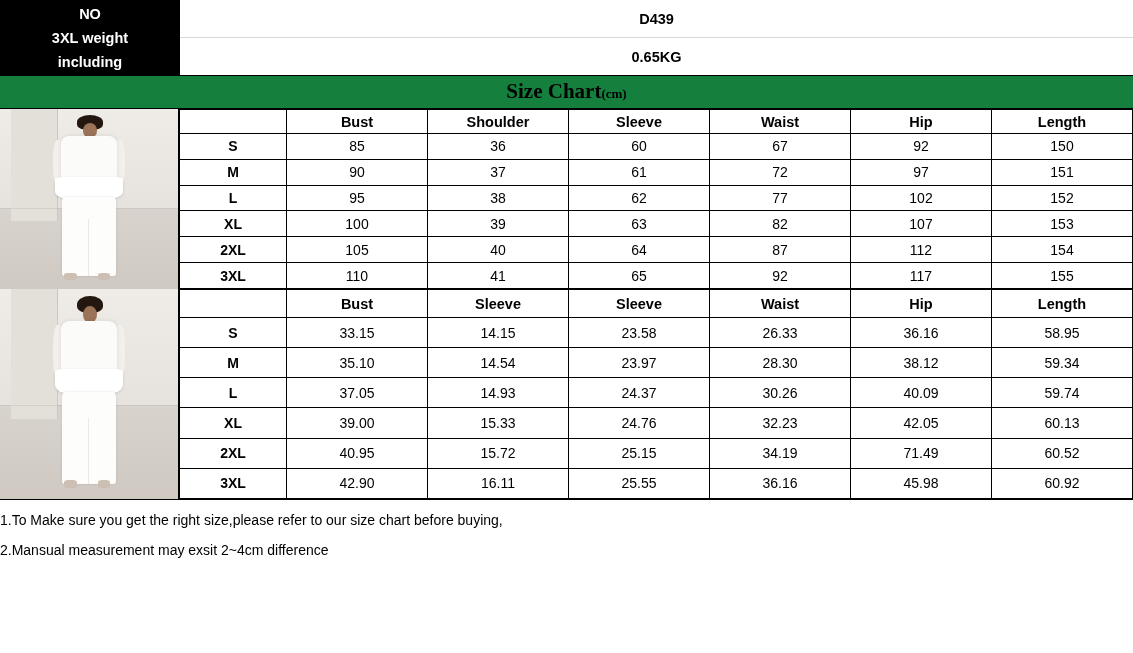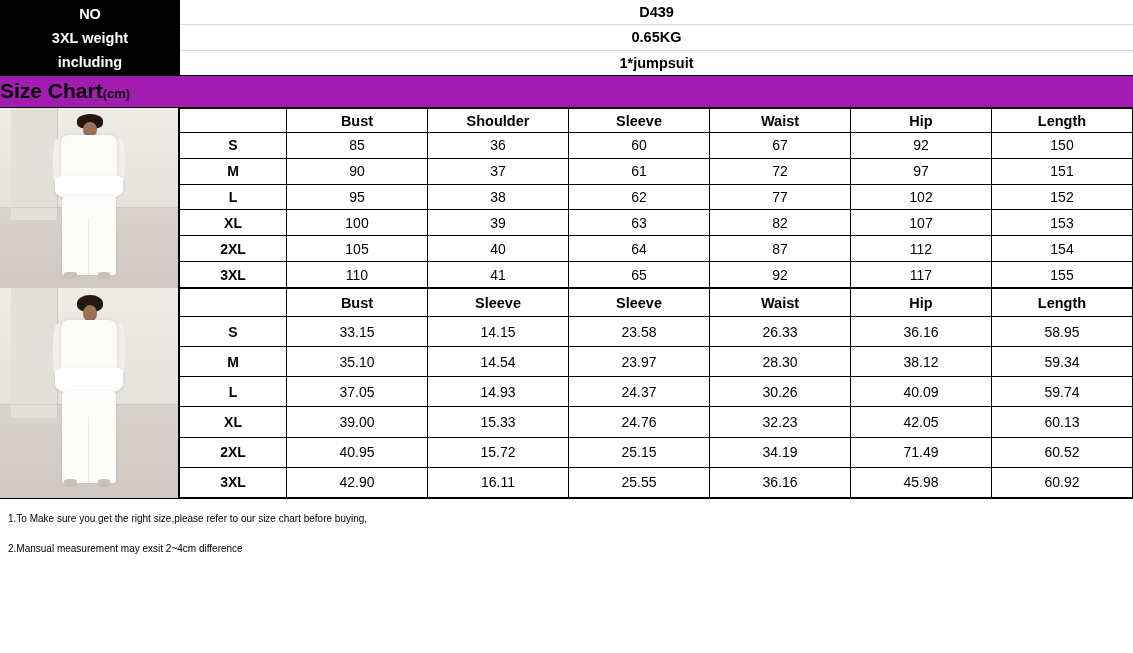--- a/index.html
+++ b/index.html
@@ -59,27 +59,28 @@
     border-bottom: 1px solid #d9d9d9;
     box-sizing: border-box;
   }
   .top-right .trow:last-child {
     border-bottom: none;
   }
 
   
   .chart-title {
     width: 1133px;
-    text-align: left;
+    text-align: center;
     font-weight: bold;
     box-sizing: border-box;
     border-top: 1px solid #000000;
     border-bottom: 1px solid #000000;
     padding: 3px 0 4px 0;
-    background: #a21caf;
+    background: #15803d;
+    font-family: Liberation Serif, serif;
   }
   .chart-title .big {
     font-size: 21px;
   }
   .chart-title .small {
     font-size: 13px;
   }
 
   
   .chart-section {
@@ -228,22 +229,22 @@
 
   
   col.c-size { width: 107px; }
   col.c-data { width: 141px; }
 
   
   .notes {
     width: 1133px;
     box-sizing: border-box;
     border-top: 1px solid #000000;
-    padding: 10px 6px 6px 8px;
-    font-size: 10px;
+    padding: 10px 6px 6px 0;
+    font-size: 14px;
   }
   .notes p {
     margin: 0 0 10px 0;
     line-height: 20px;
   }
   .notes p:last-child { margin-bottom: 0; }
 </style>
 </head>
 <body>
 
@@ -251,21 +252,20 @@
 
   <div class="top-block">
     <div class="top-left">
       <div>NO</div>
       <div>3XL weight</div>
       <div>including</div>
     </div>
     <div class="top-right">
       <div class="trow">D439</div>
       <div class="trow">0.65KG</div>
-      <div class="trow">1*jumpsuit</div>
     </div>
   </div>
 
   <div class="chart-title">
     <span class="big">Size Chart</span><span class="small">(cm)</span>
   </div>
 
   <div class="chart-section">
     <div class="photo-cell cm">
       <div class="photo">

